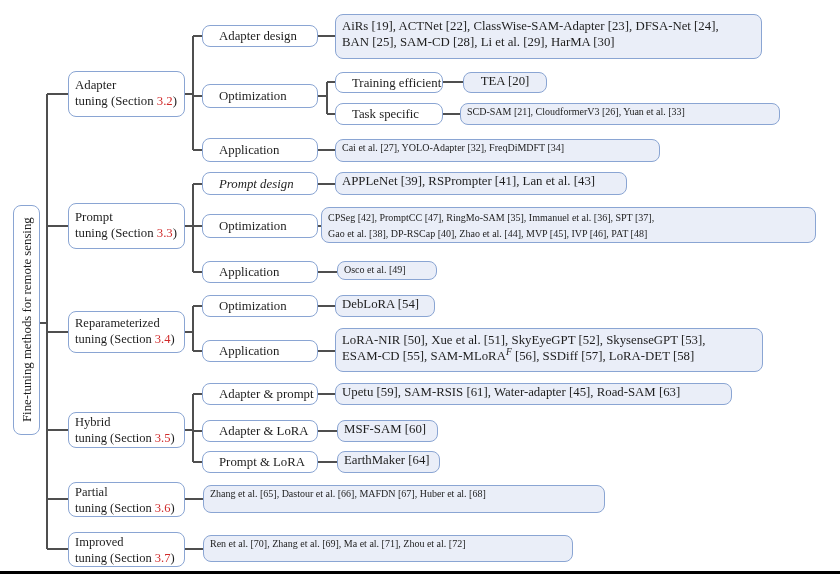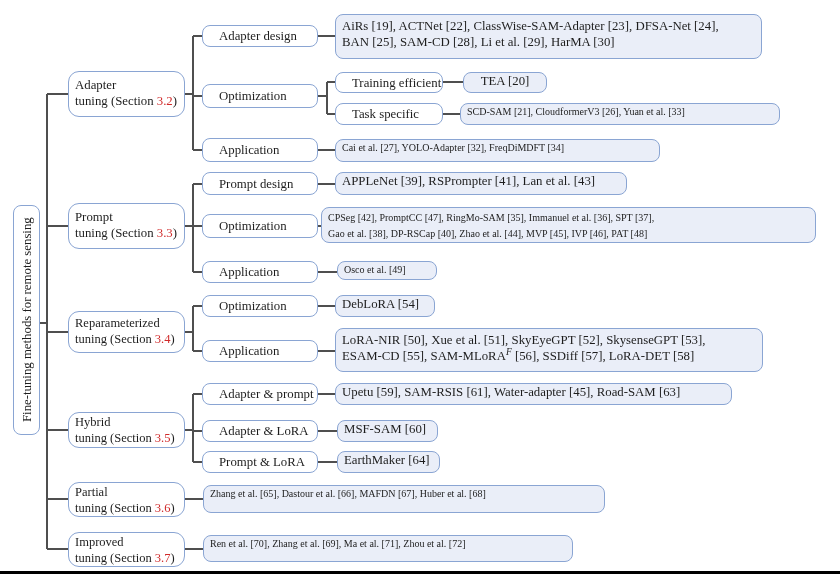--- a/index.html
+++ b/index.html
@@ -11,21 +11,21 @@
   .wire{stroke:var(--line,#4f4f4f);stroke-width:2;}
   .box{
     position:absolute;box-sizing:border-box;background:#fff;
     border:1.4px solid var(--border,#8aa5d3);border-radius:8px;
     font-size:12.8px;line-height:16px;white-space:nowrap;overflow:hidden;
   }
   .cat{display:flex;align-items:center;padding:0 3px 0 16px;}
   .leaf{background:var(--leaf-fill,#eaeef8);padding:3px 4px 0 6px;}
   .leaf.single{display:flex;align-items:flex-start;padding:0 4px 0 6px;}
   .leaf.center{justify-content:center;padding:0 2px;}
-  .l1{padding:5px 2px 0 6px;border-radius:11px;}
+  .l1{padding:5px 2px 0 6px;}
   .l1.sm{padding:2px 2px 0 6px;line-height:15.5px;font-size:12.5px;}
   .red{color:var(--red,#d02a2a);}
   .root{
     display:flex;align-items:center;justify-content:center;
     writing-mode:vertical-rl;transform:rotate(180deg);
     font-size:12.8px;white-space:nowrap;padding:0;
   }
   .rule{position:absolute;left:0;top:571px;width:840px;height:3px;background:#000;}
   sup.supf{font-style:italic;font-size:9.5px;line-height:0;}
   .sz12{font-size:10px;}
@@ -129,21 +129,21 @@
     </div>
   <div class="box cat" style="left:202px;top:138px;width:116px;height:24px;">
       <span>Application</span>
     </div>
   <div class="box cat" style="left:335px;top:72px;width:108px;height:21px;">
       <span>Training efficient</span>
     </div>
   <div class="box cat" style="left:335px;top:103px;width:108px;height:22px;">
       <span>Task specific</span>
     </div>
-  <div class="box cat" style="left:202px;top:172px;width:116px;height:23px;">
+  <div class="box cat" style="left:202px;top:172px;width:116px;height:23px;font-style:italic;">
       <span>Prompt design</span>
     </div>
   <div class="box cat" style="left:202px;top:214px;width:116px;height:24px;">
       <span>Optimization</span>
     </div>
   <div class="box cat" style="left:202px;top:261px;width:116px;height:22px;">
       <span>Application</span>
     </div>
   <div class="box cat" style="left:202px;top:295px;width:116px;height:22px;">
       <span>Optimization</span>

